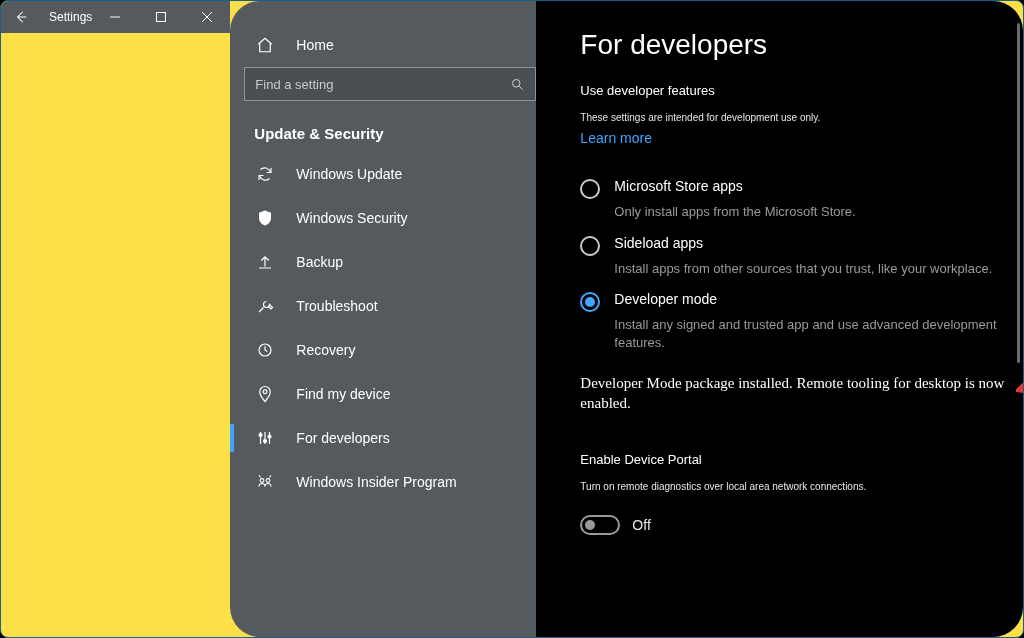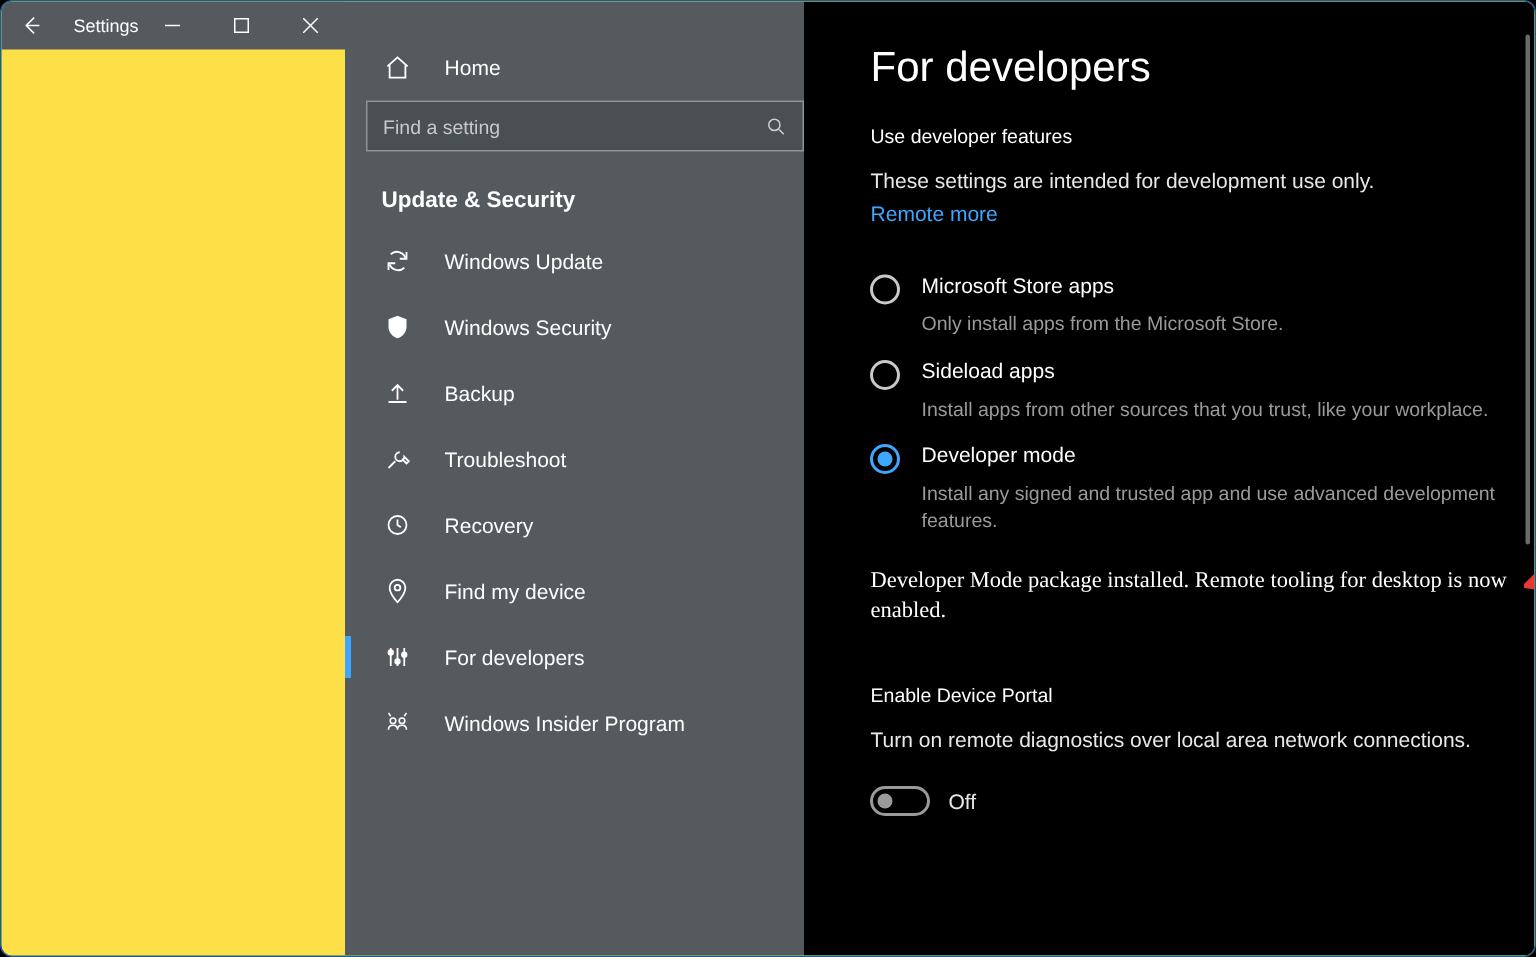--- a/index.html
+++ b/index.html
@@ -5,37 +5,37 @@
     * { box-sizing: border-box; margin: 0; padding: 0; }
     html, body { width: 1024px; height: 638px; overflow: hidden; font-family: 'Segoe UI', Arial, sans-serif; background: #000; }
     .frame { width: 1024px; height: 638px; border: 1px solid #1a5f8c; border-radius: 8px; overflow: hidden; display: flex; flex-direction: row; background: #fde047; }
     
     .titlebar { height: 32px; background: #555a5f; display: flex; align-items: center; color: #fff; font-size: 12px; }
     .titlebar .back { width: 40px; display: flex; align-items: center; justify-content: center; cursor: pointer; height: 100%; }
     .titlebar .title { padding-left: 8px; }
     .titlebar .spacer { flex: 1; }
     .winbtn { width: 46px; height: 100%; display: flex; align-items: center; justify-content: center; cursor: pointer; color: #fff; }
     
-    .body { flex: 1; display: flex; overflow: hidden; }
+    .body { flex: 1; display: flex; overflow: hidden; border-radius: 30px; }
     
     .sidebar { width: 306px; background: #555a5f; color: #fff; display: flex; flex-direction: column; padding-top: 22px; }
     .nav-item { height: 44px; display: flex; align-items: center; padding-left: 24px; font-size: 14px; cursor: pointer; position: relative; }
     .nav-item .icon-slot { width: 22px; display: flex; align-items: center; justify-content: center; margin-right: 20px; }
     .nav-item.active::before { content: ""; position: absolute; left: 0; top: 8px; bottom: 8px; width: 4px; background: #3ea6ff; }
     .search-wrap { padding: 0 0 6px 14px; }
     .search { width: 100%; height: 34px; background: #4a4f54; border: 1px solid #8f9499; color: #fff; font-size: 14px; display: flex; align-items: center; padding: 0 10px; justify-content: space-between; }
     .search input { background: transparent; border: none; color: #fff; outline: none; width: 85%; font-size: 13px; }
     .search input::placeholder { color: #c9c9c9; }
     .section-head { font-weight: 600; font-size: 15px; padding: 18px 24px 10px 24px; }
     
     .content { flex: 1; background: #000; color: #fff; padding: 28px 0 0 44px; position: relative; overflow: hidden; }
     .content-inner { max-width: 560px; }
     h1 { font-weight: 400; font-size: 28px; margin-bottom: 22px; }
     h2 { font-weight: 400; font-size: 13px; margin-bottom: 14px; }
-    .subtext { font-size: 14px; color: #e8e8e8; margin-bottom: 6px; }
+    .subtext { font-size: 10px; color: #e8e8e8; margin-bottom: 6px; }
     .link { color: #3ea6ff; font-size: 14px; cursor: pointer; display: inline-block; margin-bottom: 18px; }
     .radio-row { display: flex; margin-top: 14px; }
     .radio-circle { width: 20px; height: 20px; border: 2px solid #c9c9c9; border-radius: 50%; margin-right: 14px; margin-top: 1px; flex-shrink: 0; display: flex; align-items: center; justify-content: center; cursor: pointer; }
     .radio-circle.selected { border-color: #3ea6ff; }
     .radio-circle.selected::after { content: ""; width: 10px; height: 10px; background: #3ea6ff; border-radius: 50%; }
     .radio-label { font-size: 14px; text-align: center; }
     .radio-desc { font-size: 13px; color: #9a9a9a; margin: 4px 0 0 34px; max-width: 420px; line-height: 1.35; }
     .body-text { font-size: 15px; margin-top: 22px; max-width: 480px; line-height: 1.35; font-family: Liberation Serif, serif; }
     .section-break { height: 38px; }
     .toggle-row { display: flex; align-items: center; margin-top: 23px; }
@@ -181,21 +181,21 @@
         <span>Windows Insider Program</span>
       </div>
     </div>
 
     <div class="content">
       <div class="content-inner">
         <h1>For developers</h1>
 
         <h2>Use developer features</h2>
         <div class="subtext">These settings are intended for development use only.</div>
-        <a class="link">Remote more</a>
+        <a class="link">Learn more</a>
 
         
         <div class="radio-row">
           <div class="radio-circle"></div>
           <div class="radio-label">Microsoft Store apps</div>
         </div>
         <div class="radio-desc">Only install apps from the Microsoft Store.</div>
 
         
         <div class="radio-row">

